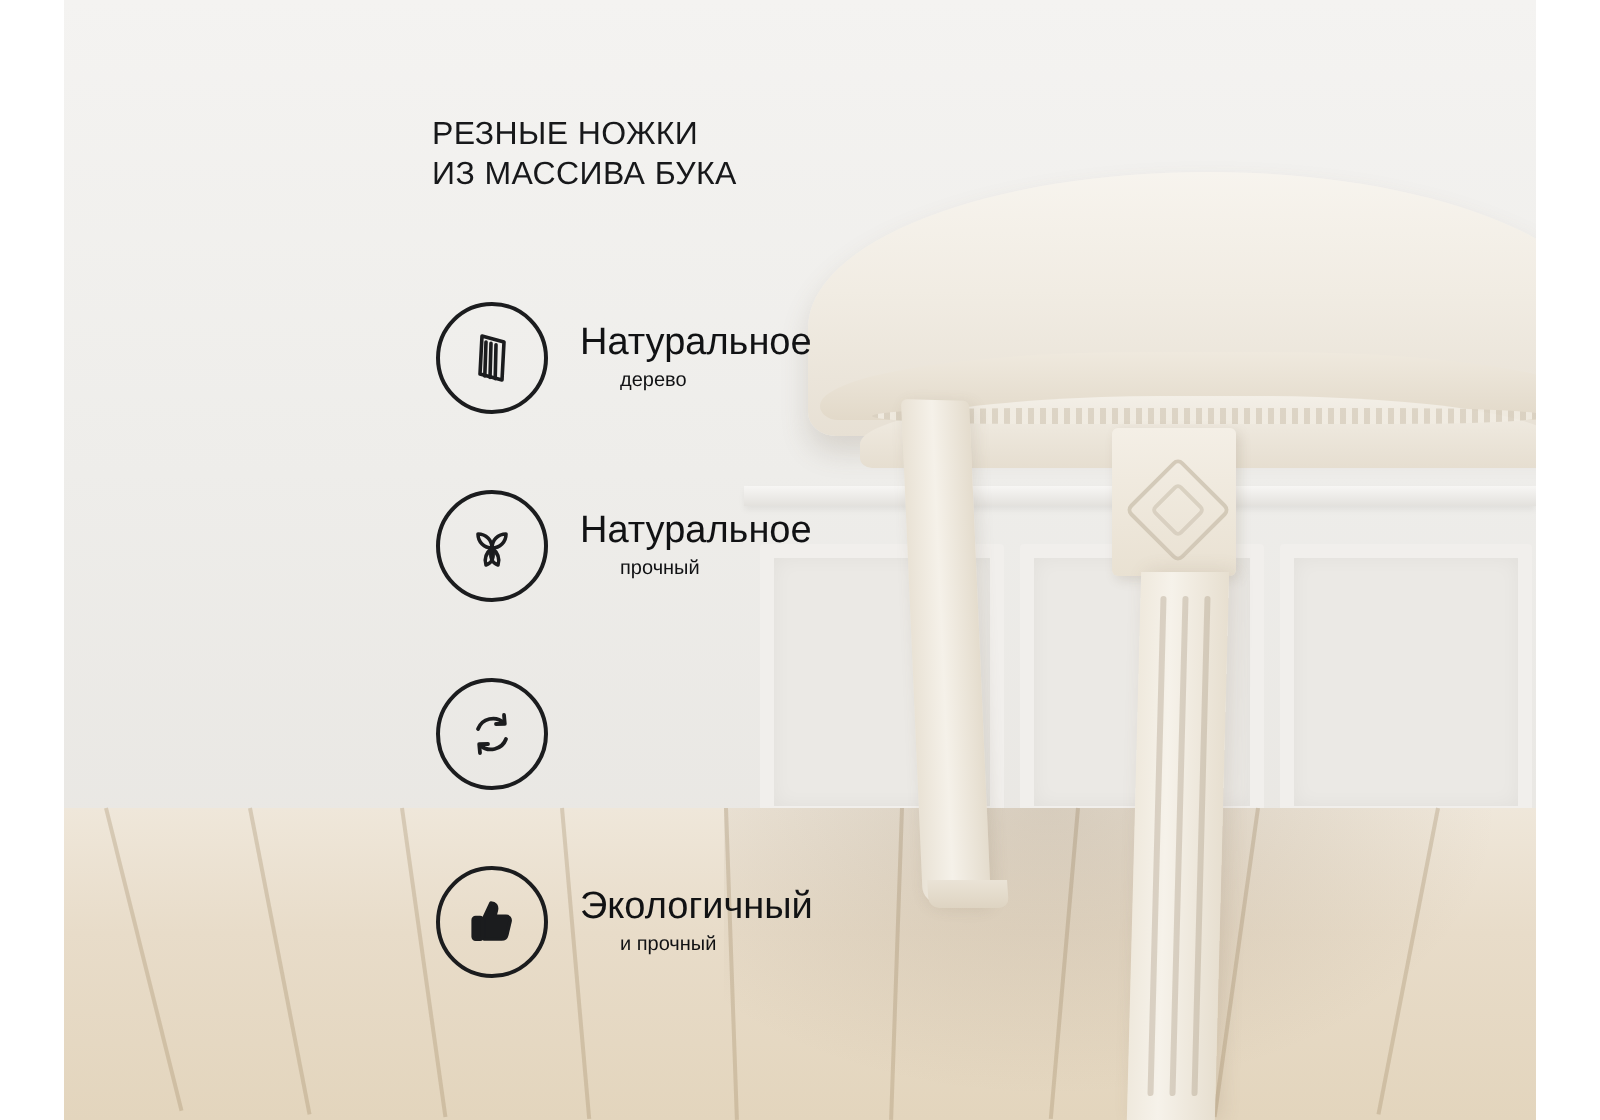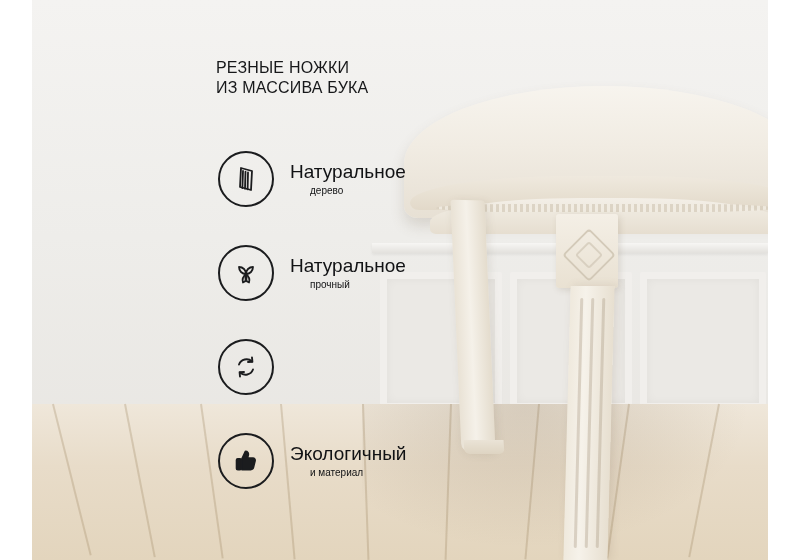--- a/index.html
+++ b/index.html
@@ -354,19 +354,19 @@
 
       <div class="feature">
         <span class="icon-circle">
           <svg width="30" height="30" viewBox="0 0 30 30" fill="none" stroke="#1b1c1e" stroke-width="1.8" stroke-linejoin="round">
             <path d="M11 13 L14.5 5.5 C16.6 5.5 17.6 7 17.2 9 L16.4 12.2 L22 12.2 C23.4 12.2 24.3 13.4 24 14.7 L22.4 21.4 C22.1 22.7 21.1 23.5 19.8 23.5 L11 23.5 Z" fill="#1b1c1e" stroke="#1b1c1e"></path>
             <rect x="5.6" y="12.8" width="4.6" height="10.8" rx="1.2" fill="#1b1c1e" stroke="#1b1c1e"></rect>
           </svg>
         </span>
         <span class="feature-text">
           <span class="feature-title">Экологичный</span>
-          <span class="feature-sub">и материал</span>
+          <span class="feature-sub">и прочный</span>
         </span>
       </div>
 
     </div>
   </div>
 </div>
 
 </body></html>

